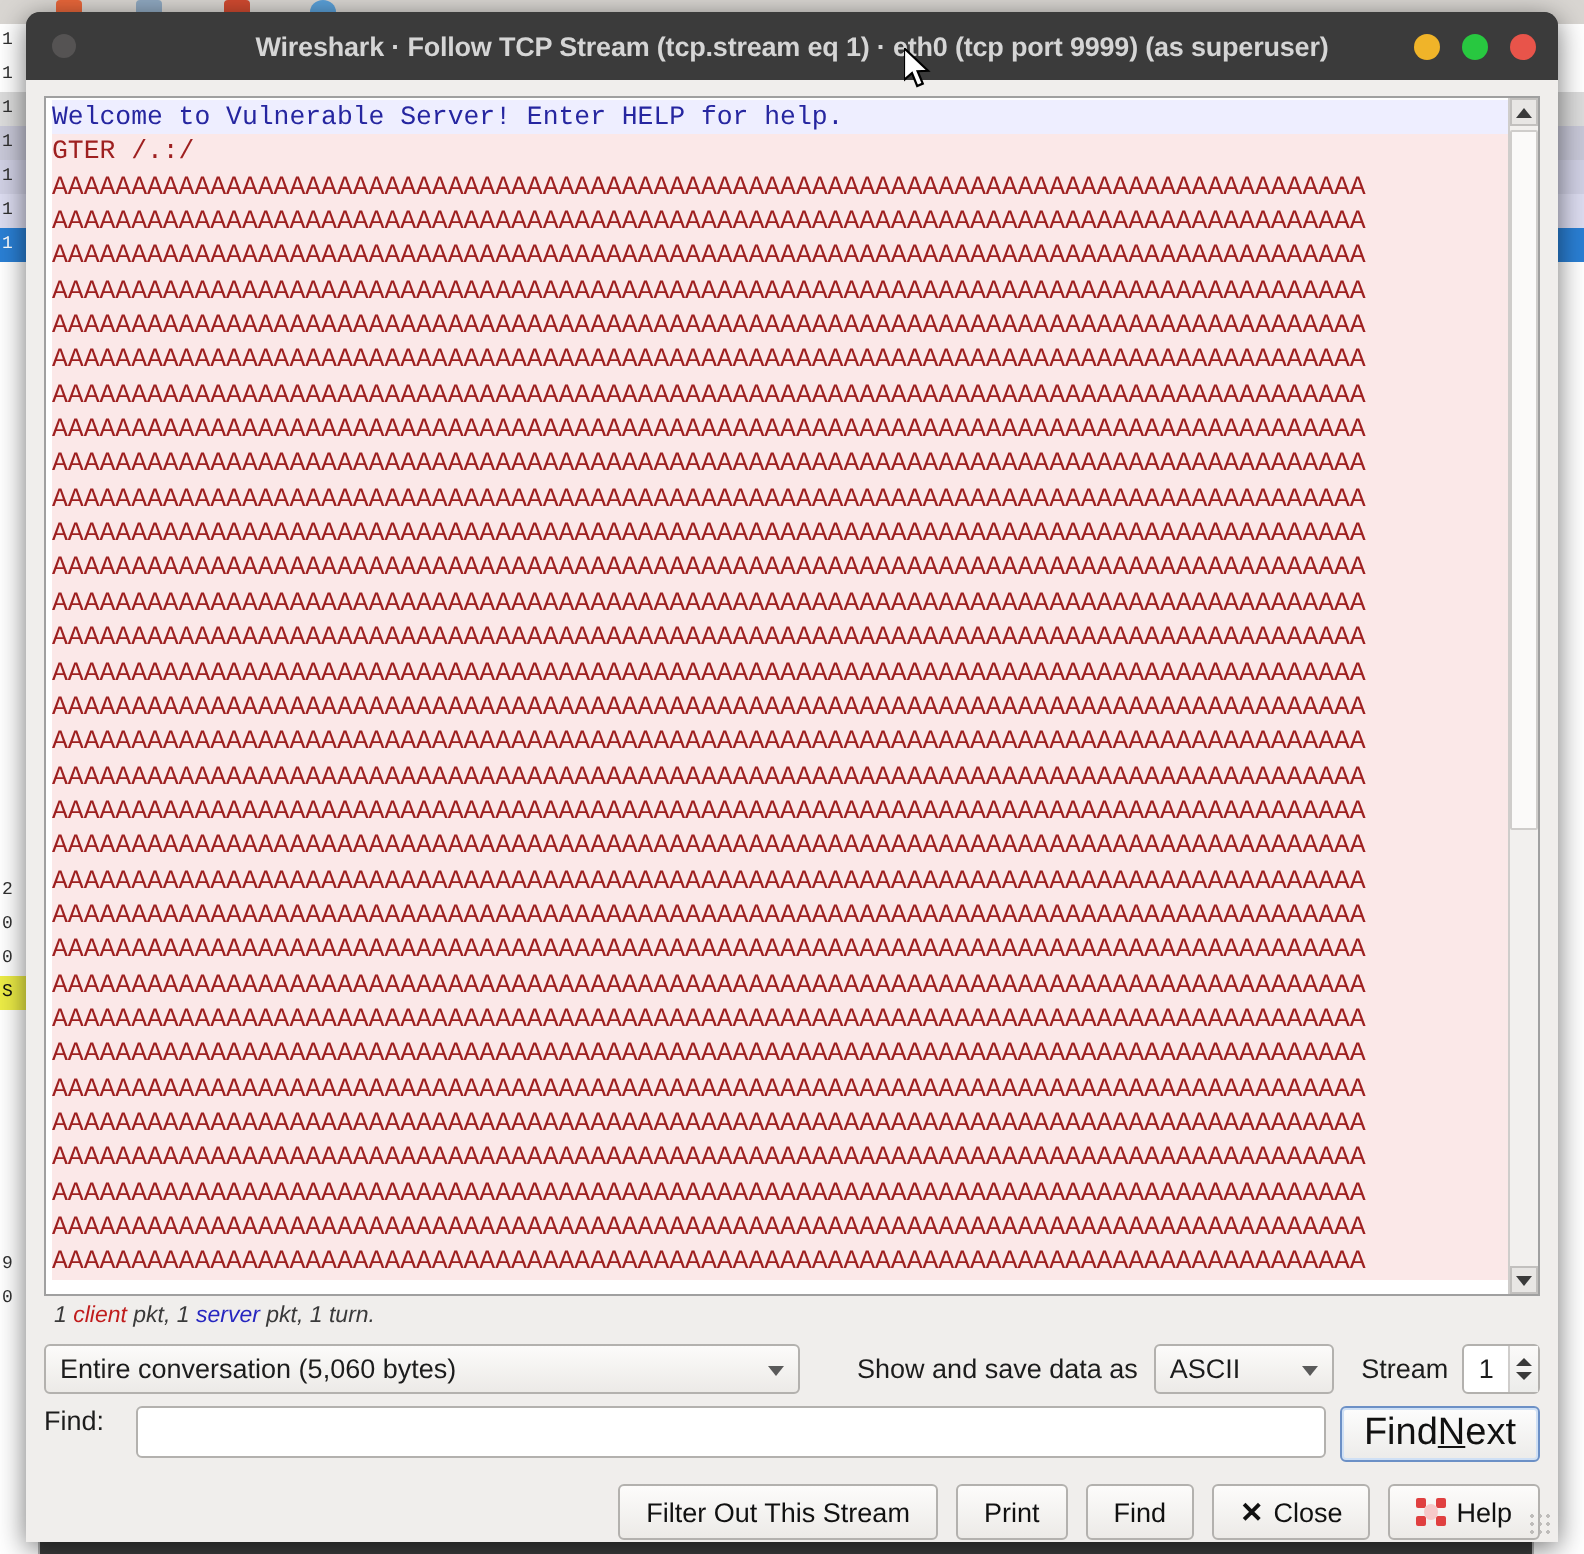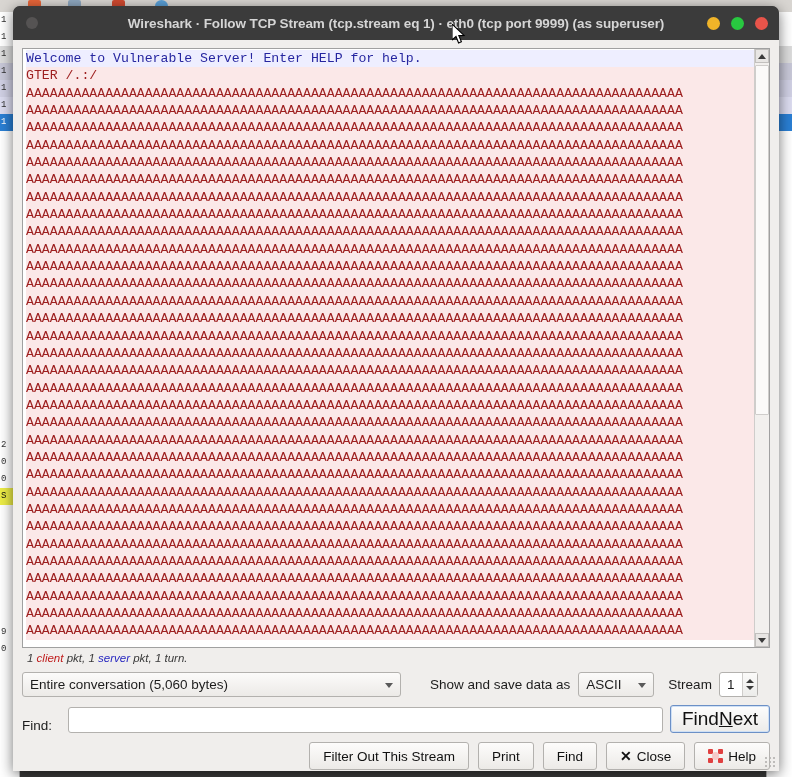--- a/index.html
+++ b/index.html
@@ -160,21 +160,21 @@
   }
   .combo .caret {
     position: absolute; right: 7px; top: 10px;
     width: 0; height: 0;
     border-left: 4.5px solid transparent;
     border-right: 4.5px solid transparent;
     border-top: 5px solid #5a5a5a;
   }
   #combo-conversation { width: 379px; }
   #label-showas { margin-left: 29px; font-size: 13.5px; color: #1c1c1c; white-space: nowrap; }
-  #combo-format { width: 76px; margin-left: 8px; }
+  #combo-format { width: 90px; margin-left: 8px; }
   #label-stream { margin-left: 14px; font-size: 13.5px; color: #1c1c1c; }
   #spin-stream {
     margin-left: 7px;
     width: 39px; height: 25px;
     background: #fff;
     border: 1px solid #b3b1ae; border-radius: 3px;
     display: flex; align-items: stretch;
   }
   #spin-value {
     flex: 1 1 auto;
@@ -187,21 +187,21 @@
     background: linear-gradient(#fbfaf9,#ececea);
     display: flex; flex-direction: column;
     align-items: center; justify-content: center; gap: 3px;
   }
   .spin-a { width: 0; height: 0; border-left: 4px solid transparent; border-right: 4px solid transparent; }
   .spin-a.up { border-bottom: 4px solid #3a3a3a; }
   .spin-a.down { border-top: 4px solid #3a3a3a; }
 
   
   #row-find {
-    display: flex; align-items: flex-end;
+    display: flex; align-items: flex-start;
     height: 30px; margin-top: 4px;
   }
   #label-find { font-size: 13.5px; color: #1c1c1c; width: 46px; }
   #input-find {
     flex: 1 1 auto; height: 26px;
     background: #ffffff;
     border: 1px solid #b3b1ae; border-radius: 3px;
     font-size: 13px; padding: 0 6px;
     font-family: "Liberation Sans", sans-serif;
     color: #1c1c1c;

